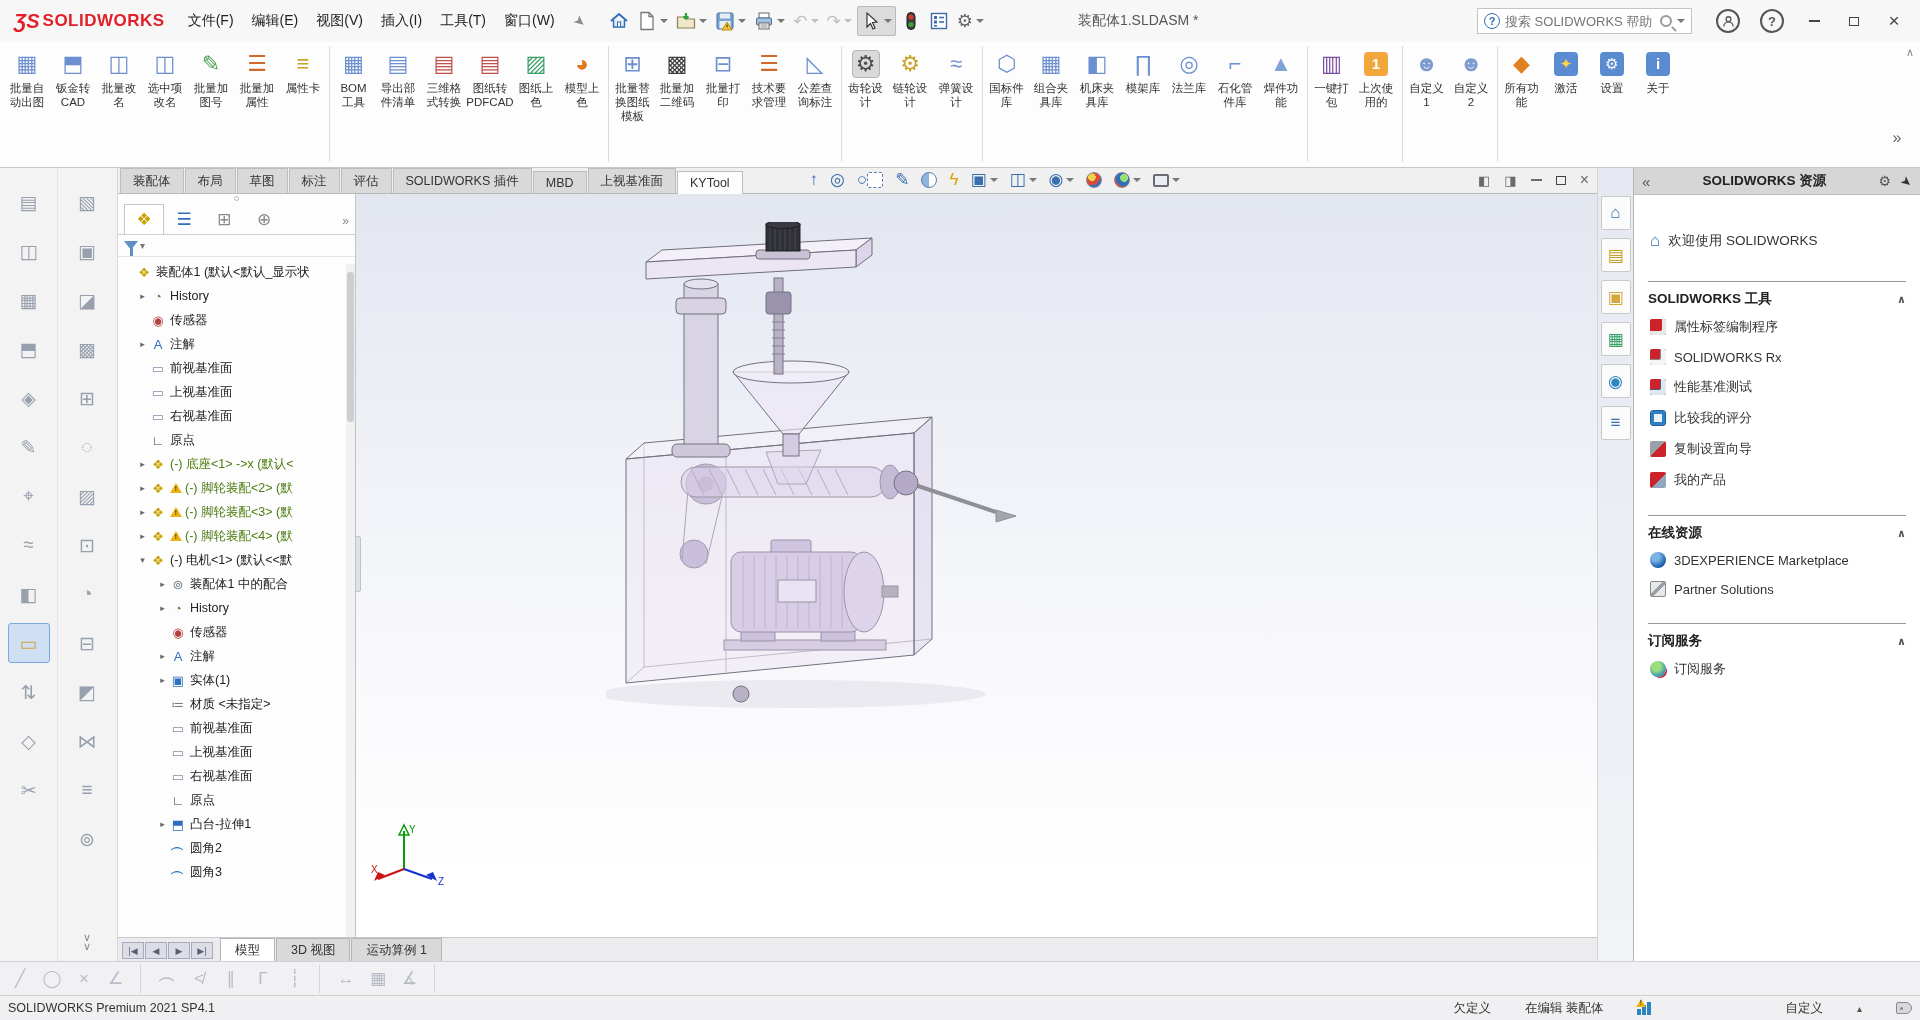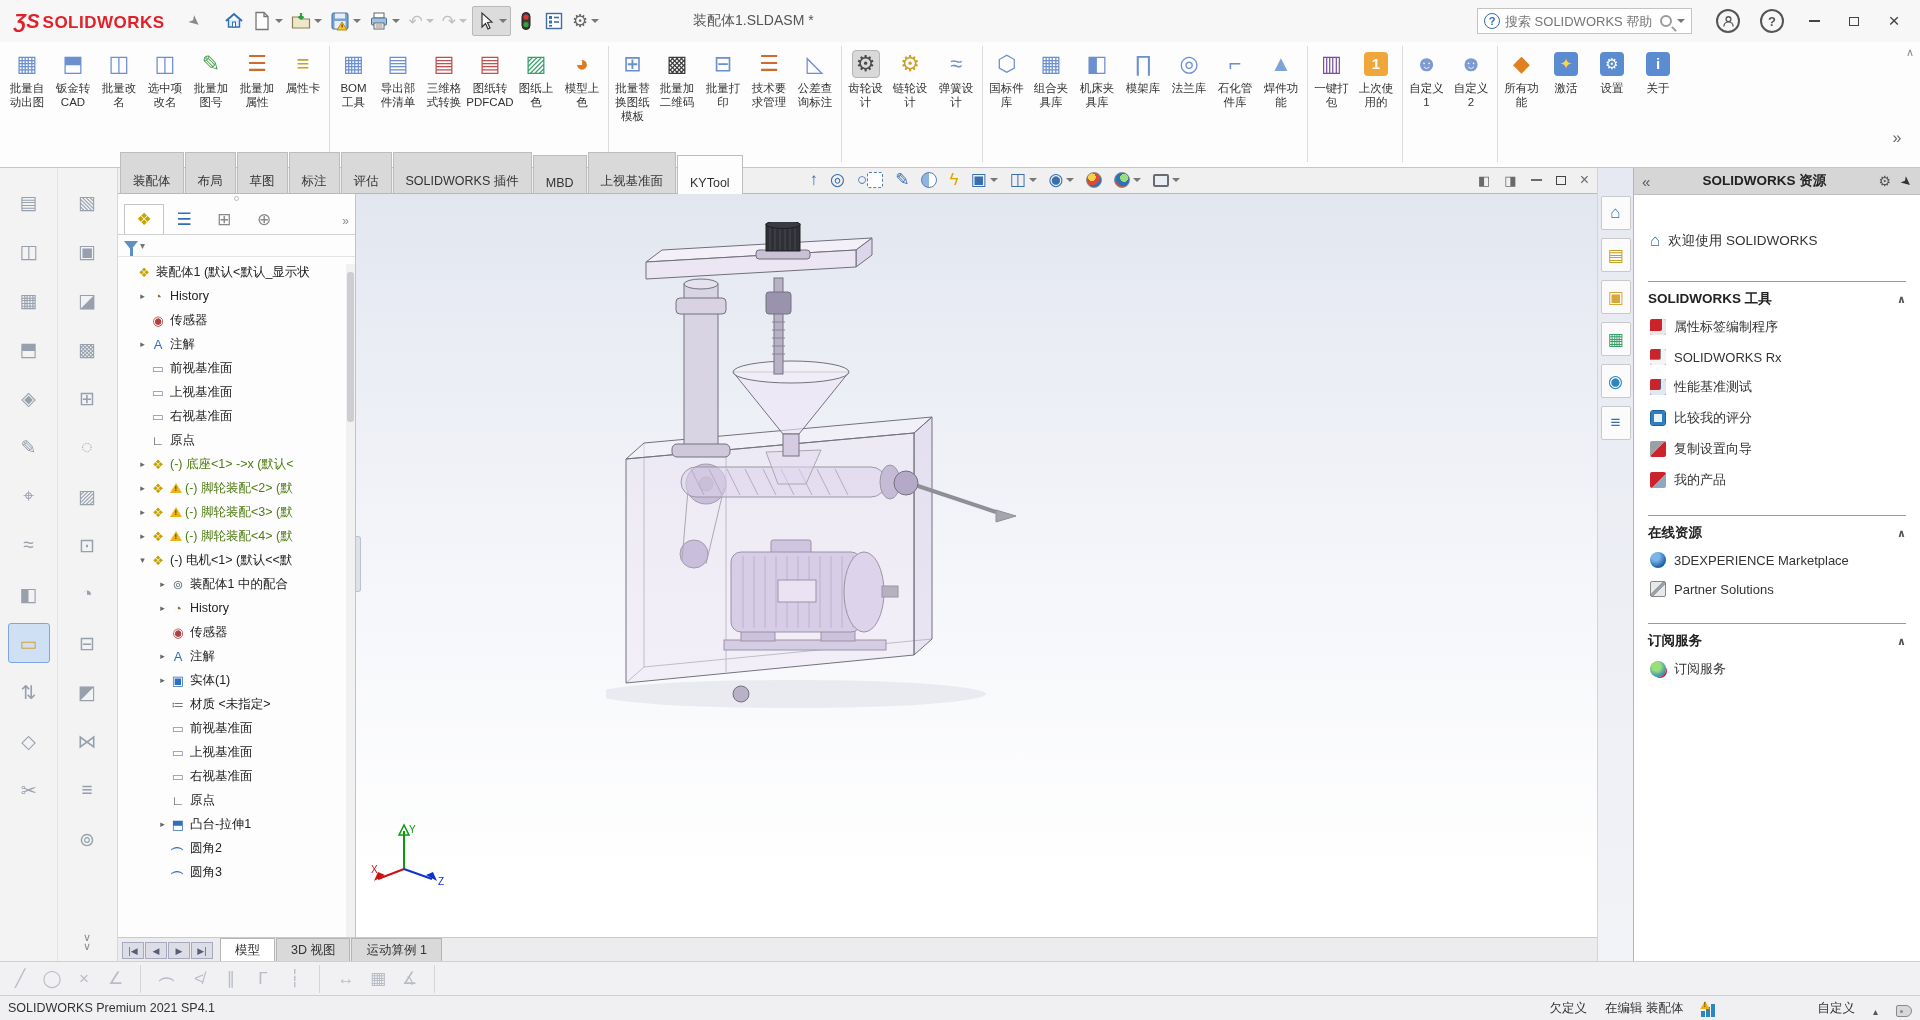--- a/index.html
+++ b/index.html
@@ -2,21 +2,21 @@
 <html><head>
 <meta charset="utf-8">
 <style>
   *{box-sizing:border-box;margin:0;padding:0;-webkit-user-select:none;user-select:none}
   html,body{width:1920px;height:1020px;overflow:hidden}
   body{font-family:"Liberation Sans","DejaVu Sans",sans-serif;font-size:12px;color:#333;background:#f4f4f4}
   #app{width:1920px;height:1020px;display:flex;flex-direction:column}
 
   
   .titlebar{height:42px;background:#f7f7f7;display:flex;align-items:center;padding:0 6px;flex:0 0 auto}
-  .brand{display:flex;align-items:flex-end;margin:0 14px 0 8px}
+  .brand{display:flex;align-items:center;margin:0 14px 0 8px}
   .brandmark{color:#e12029;font-weight:bold;font-style:italic;font-size:20px;margin-right:3px}
   .brandname{color:#e12029;font-weight:bold;font-size:17px;letter-spacing:.5px}
   .menus{display:flex;list-style:none}
   .menus li{padding:6px 9px;font-size:14px;color:#222;cursor:default}
   .pin{margin:0 10px;color:#8a8a8a;font-size:14px;transform:rotate(40deg);display:inline-block}
   .qa{display:flex;align-items:center;margin-left:10px}
   .qabtn{display:flex;align-items:center;padding:4px 3px;border-radius:2px;margin:0 1px}
   .qabtn.sel{background:#dcdcdc;border:1px solid #b9b9b9}
   .caret{width:0;height:0;border-left:4px solid transparent;border-right:4px solid transparent;border-top:4px solid #777;margin-left:3px}
   .caret.dis{border-top-color:#c0c0c0}
@@ -55,21 +55,21 @@
   .ltcol{width:58px;display:flex;flex-direction:column;align-items:center;padding-top:14px}
   .ltcol:first-child{border-right:1px solid #e2e2e2}
   .ltbtn{width:42px;height:40px;display:flex;align-items:center;justify-content:center;font-size:19px;color:#97a0ac;margin-bottom:9px;border-radius:3px}
   .ltbtn.active{background:#cfe0f5;border:1px solid #7aa7e0}
   .ltmore{margin-top:auto;margin-bottom:10px;color:#8b8b8b;font-size:11px;line-height:9px;text-align:center}
 
   
   .center{flex:1;display:flex;flex-direction:column;min-width:0}
   .tabstrip{height:26px;background:#f0f0f1;border-bottom:1px solid #b8b8b8;display:flex;align-items:flex-end;flex:0 0 auto}
   .cmdtabs{display:flex;align-items:flex-end;height:26px;padding-left:2px}
-  .cmdtab{padding:20px 12px 3px;background:#d9d9d9;border:1px solid #bdbdbd;border-bottom:none;margin-right:1px;font-size:12.5px;color:#333;white-space:nowrap}
+  .cmdtab{padding:4px 12px 3px;background:#d9d9d9;border:1px solid #bdbdbd;border-bottom:none;margin-right:1px;font-size:12.5px;color:#333;white-space:nowrap}
   .cmdtab.active{background:#fdfdfd;position:relative;margin-bottom:-1px;padding-bottom:4px}
   .headsup{display:flex;align-items:center;height:26px;margin-left:60px}
   .hbtn{display:flex;align-items:center;padding:2px 4px;margin:0 2px;border-radius:2px}
   .hg{font-size:17px;line-height:18px}
   .hart{width:16px;height:16px;border-radius:50%;border:1px solid #5a7fae;display:inline-block}
   .hart.section{background:linear-gradient(90deg,#8fb4dd 50%,#fff 50%)}
   .hart.ball1{background:radial-gradient(circle at 35% 30%,#f3d14a 0 28%,#d94a3a 29% 60%,#2e6fbe 61% 100%);border-color:#888}
   .hart.ball2{background:radial-gradient(circle at 65% 35%,#9adf7c 0 30%,#2e6fbe 31% 65%,#d94a3a 66% 100%);border-color:#888}
   .hart.screen{border-radius:2px;border:2px solid #6a6a72;background:#e9edf4;height:13px}
   .hart.dashbox{border-radius:2px;border:1px dashed #5a7fae;background:#fff}
@@ -146,38 +146,47 @@
   .ic-subs{background:radial-gradient(circle at 40% 35%,#9adf7c 0 30%,#2e86be 75%);border-radius:50%;box-shadow:2px 2px 0 -1px #cc2229}
 
   
   .sketchbar{height:34px;background:#f1f1f3;border-top:1px solid #d0d0d4;display:flex;align-items:center;padding-left:4px;flex:0 0 auto}
   .skbtn{width:30px;height:28px;display:flex;align-items:center;justify-content:center;font-size:17px;color:#b7bcc6;margin:0 1px}
   .skbtn.sep{border-right:1px solid #d5d5d9;padding-right:10px;margin-right:10px;width:40px}
   .skbtn .rot{transform:rotate(90deg);display:inline-block}
 
   
   .statusbar{height:25px;background:#f0f0f2;border-top:1px solid #cfcfcf;display:flex;align-items:center;padding:0 8px;font-size:12.5px;color:#333;flex:0 0 auto}
-  .sb-right{margin-left:auto;display:flex;align-items:flex-end;gap:18px}
+  .sb-right{margin-left:auto;display:flex;align-items:center;gap:34px}
   .sb-chip{display:flex;align-items:end;gap:1px;position:relative;width:20px;height:14px}
   .sb-chip i{display:block;width:4px;background:#2e86be}
   .sb-chip .warn-tri{position:absolute;left:-2px;top:-3px;transform:scale(.8)}
   .sb-caret{color:#555;font-size:10px}
   .sb-tag{width:16px;height:12px;background:#d8d8dc;border:1px solid #8a8a8a;border-radius:2px 6px 6px 2px;position:relative}
   .sb-tag::after{content:"";position:absolute;left:3px;top:4px;width:3px;height:3px;border-radius:50%;background:#8a8a8a}
 </style>
 </head>
 <body>
 
 <div id="app">
 
   <div class="titlebar">
     <div class="brand">
       <span class="brandmark">ƷS</span>
       <span class="brandname">SOLIDWORKS</span>
     </div>
+    <ul class="menus">
+
+    <li>文件(F)</li>
+        <li>编辑(E)</li>
+        <li>视图(V)</li>
+        <li>插入(I)</li>
+        <li>工具(T)</li>
+        <li>窗口(W)</li>
+      </ul>
     <span class="pin">➤</span>
     <div class="qa">
       <span class="qabtn">
         <svg class="qi" viewBox="0 0 20 20">
             <path d="M2 10 L10 3 L18 10" fill="none" stroke="#2f6fb4" stroke-width="2"></path>
             <path d="M4.5 9 v7 h11 v-7" fill="#dfeaf6" stroke="#2f6fb4" stroke-width="1.4"></path>
             <rect x="8.5" y="11" width="3" height="5" fill="#fff" stroke="#2f6fb4"></rect>
           </svg>
       </span>
       <span class="qabtn">

